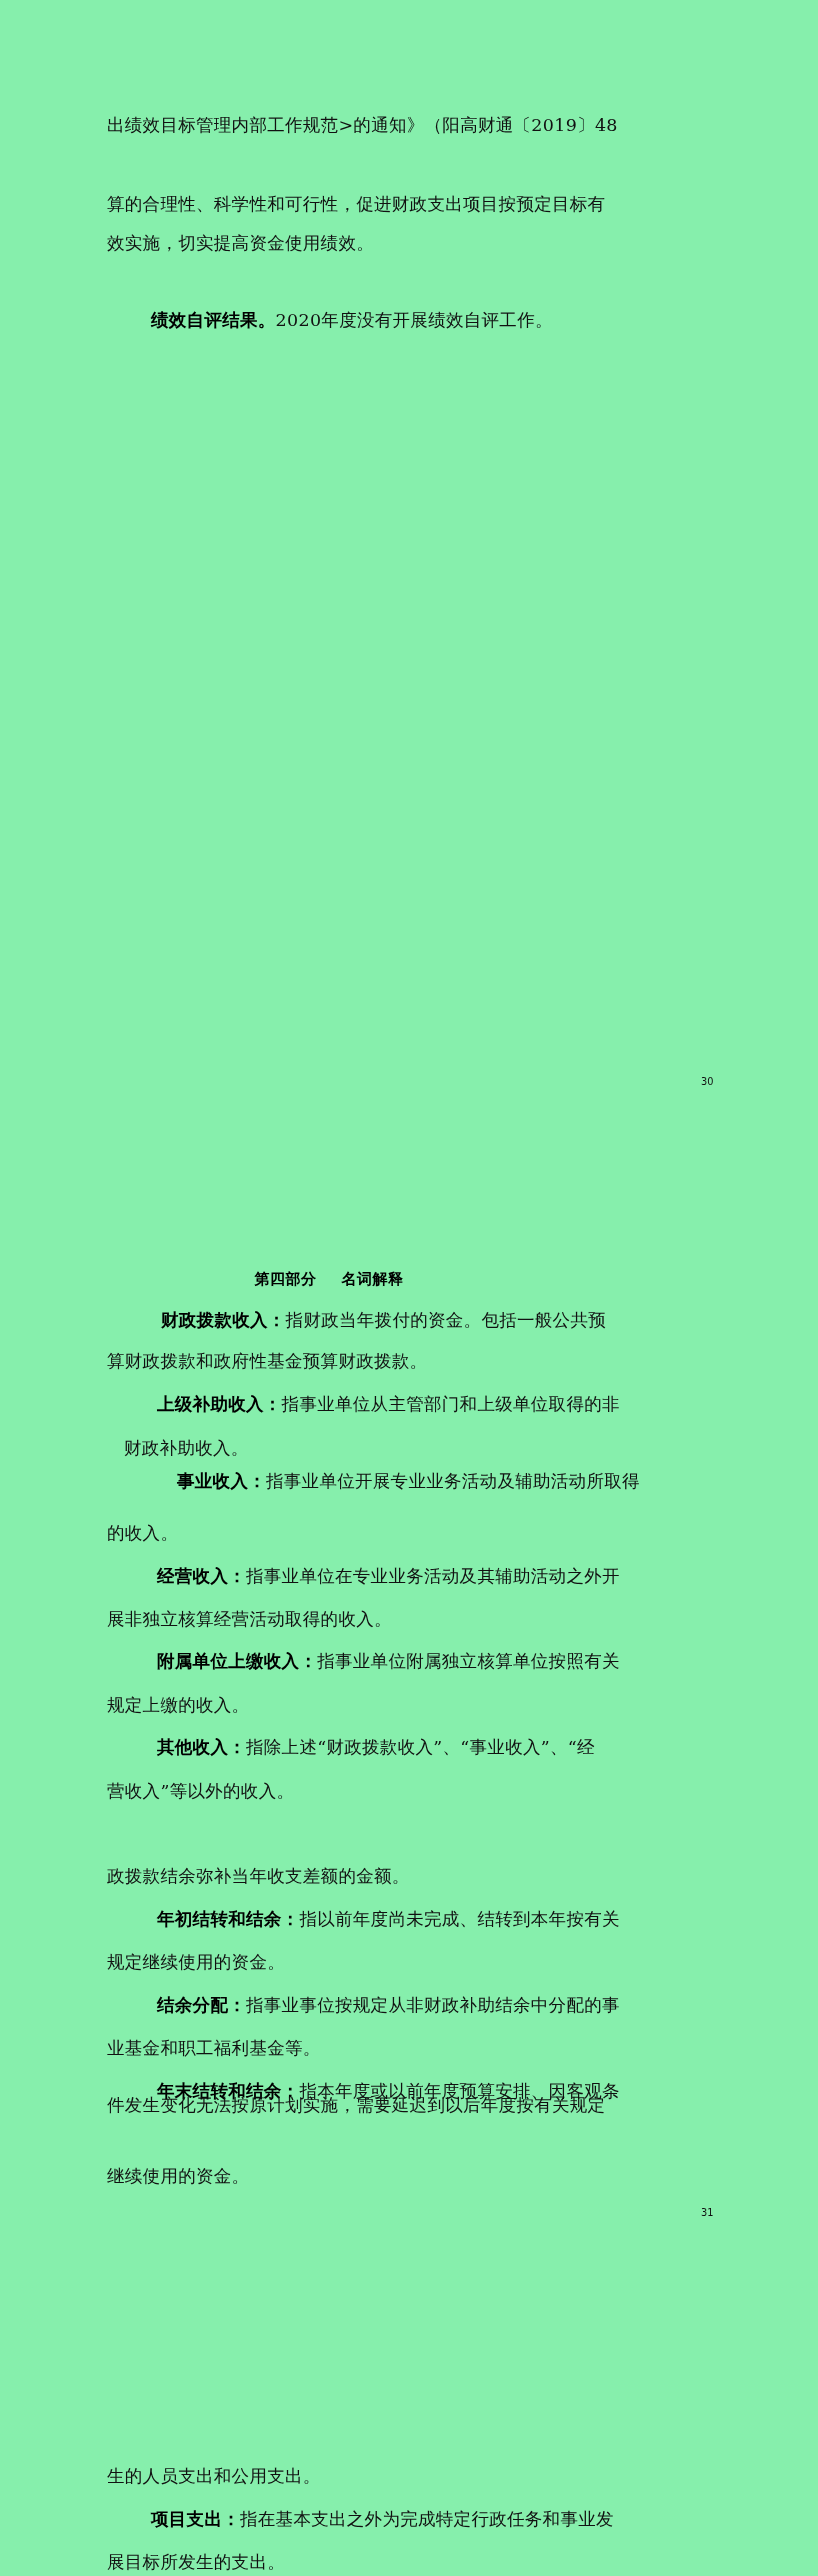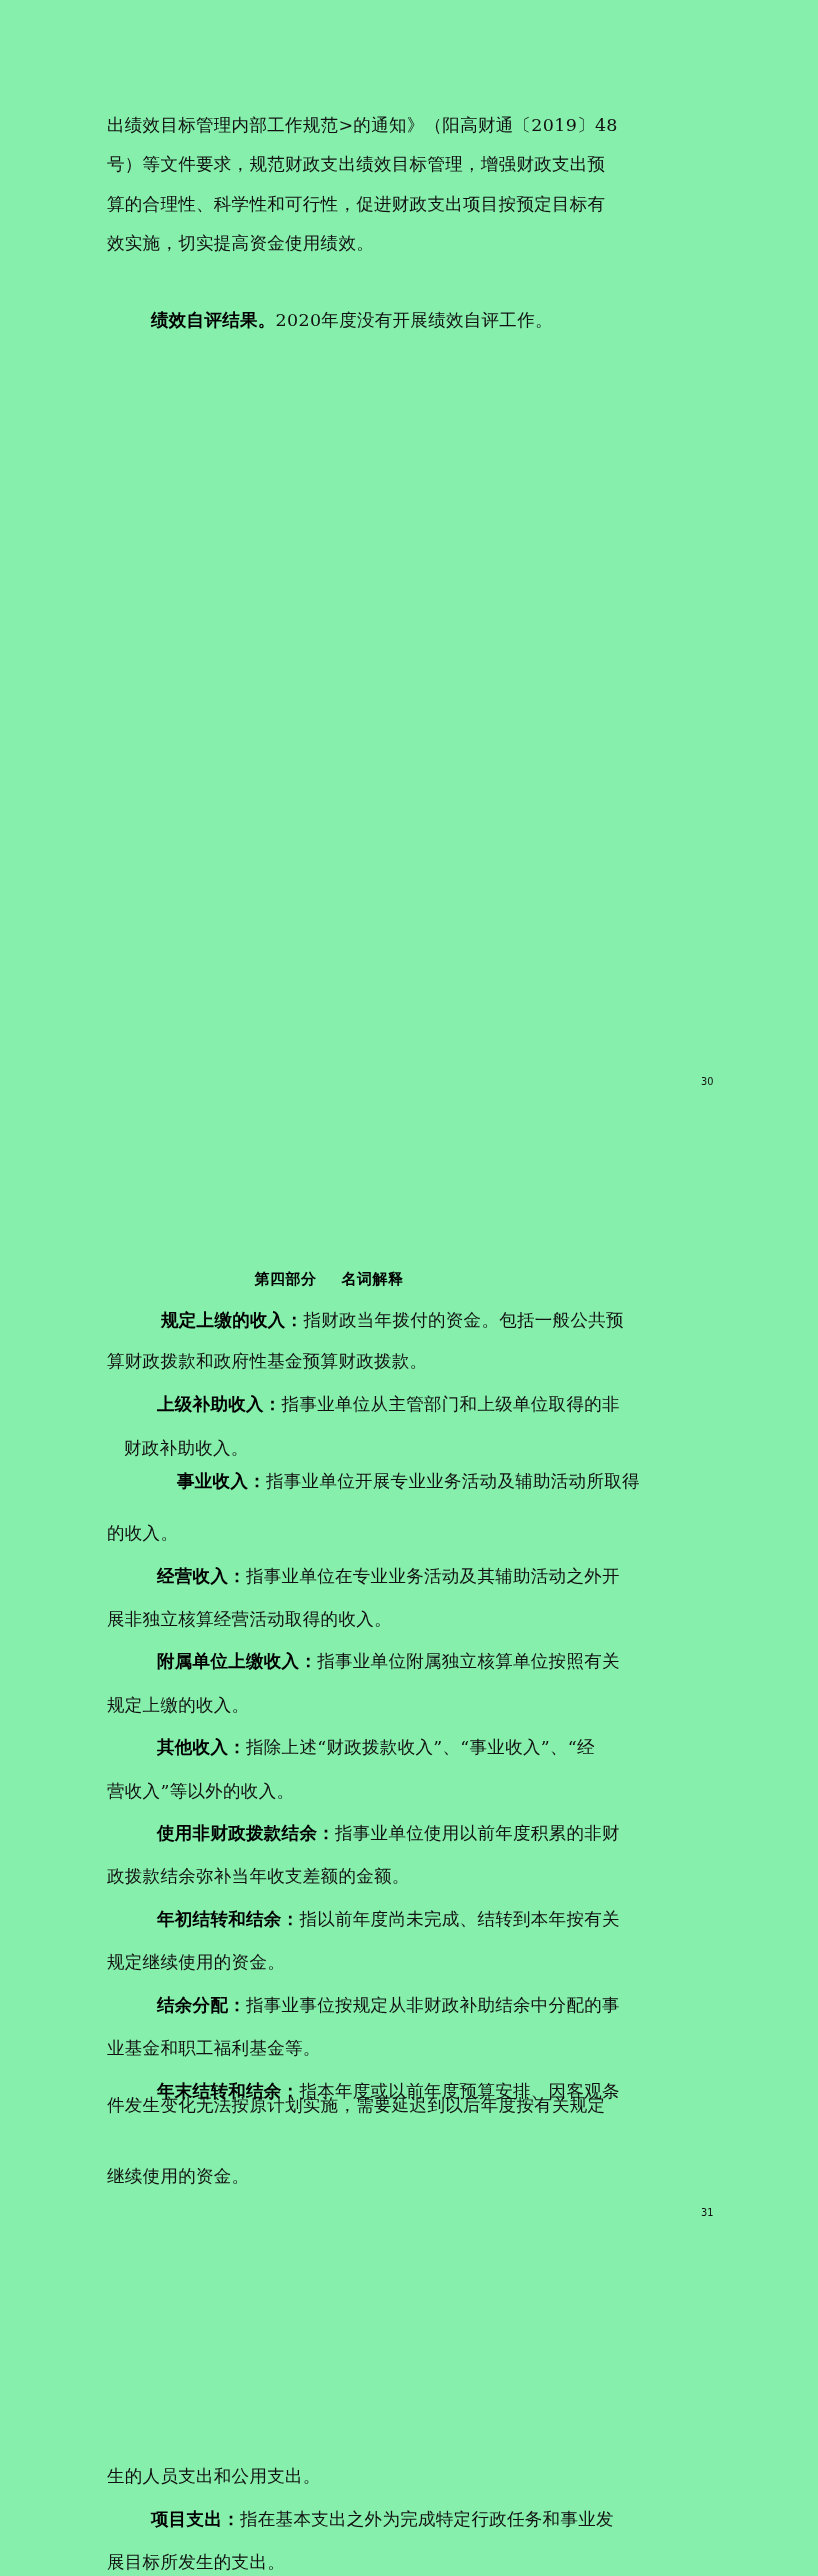--- a/index.html
+++ b/index.html
@@ -13,38 +13,37 @@
              font-size: 15px; line-height: 26px; font-weight: bold; letter-spacing: 0.5px; }
   .heading .gap { display: inline-block; width: 25px; }
   .pagenum { position: absolute; font-family: "DejaVu Sans", "Liberation Sans", sans-serif;
              font-size: 9.8px; line-height: 11.3px; color: #111; }
 </style>
 </head>
 <body>
 
 <div class="page" style="top:0; height:1133px;">
   <div class="line" style="left:107px; top:115px;">出绩效目标管理内部工作规范&gt;的通知》（阳高财通〔2019〕48</div>
-  <div class="line" style="left:107px; top:154px;">号）等文件要求，规范财政支出绩效目标管理，增强财政支出预</div>
   <div class="line" style="left:107px; top:194px;">算的合理性、科学性和可行性，促进财政支出项目按预定目标有</div>
   <div class="line" style="left:107px; top:233px;">效实施，切实提高资金使用绩效。</div>
 
   <div class="line" style="left:151px; top:310px;">
     <span class="term">绩效自评结果。</span><span>2020年度没有开展绩效自评工作。</span>
   </div>
 
   <div class="pagenum" style="left:701px; top:1076px;">30</div>
 </div>
 
 <div class="page" style="top:1133px; height:1185px;">
   <div class="heading" style="top:133px;">
     <span>第四部分</span><span class="gap"></span><span>名词解释</span>
   </div>
 
   <div class="line" style="left:161px; top:177px;">
-    <span class="term">规定上缴的收入：</span><span>指财政当年拨付的资金。包括一般公共预</span>
+    <span class="term">财政拨款收入：</span><span>指财政当年拨付的资金。包括一般公共预</span>
   </div>
   <div class="line" style="left:107px; top:218px;">算财政拨款和政府性基金预算财政拨款。</div>
 
   <div class="line" style="left:157px; top:261px;">
     <span class="term">上级补助收入：</span><span>指事业单位从主管部门和上级单位取得的非</span>
   </div>
   <div class="line" style="left:107px; top:305px;margin-left:17px;">财政补助收入。</div>
 
   <div class="line" style="left:157px; top:338px;margin-left:20px;">
     <span class="term">事业收入：</span><span>指事业单位开展专业业务活动及辅助活动所取得</span>
@@ -59,23 +58,20 @@
   <div class="line" style="left:157px; top:518px;">
     <span class="term">附属单位上缴收入：</span><span>指事业单位附属独立核算单位按照有关</span>
   </div>
   <div class="line" style="left:107px; top:562px;">规定上缴的收入。</div>
 
   <div class="line" style="left:157px; top:604px;">
     <span class="term">其他收入：</span><span>指除上述“财政拨款收入”、“事业收入”、“经</span>
   </div>
   <div class="line" style="left:107px; top:648px;">营收入”等以外的收入。</div>
 
-  <div class="line" style="left:157px; top:690px;">
-    <span class="term">使用非财政拨款结余：</span><span>指事业单位使用以前年度积累的非财</span>
-  </div>
   <div class="line" style="left:107px; top:733px;">政拨款结余弥补当年收支差额的金额。</div>
 
   <div class="line" style="left:157px; top:776px;">
     <span class="term">年初结转和结余：</span><span>指以前年度尚未完成、结转到本年按有关</span>
   </div>
   <div class="line" style="left:107px; top:819px;">规定继续使用的资金。</div>
 
   <div class="line" style="left:157px; top:862px;">
     <span class="term">结余分配：</span><span>指事业事位按规定从非财政补助结余中分配的事</span>
   </div>

